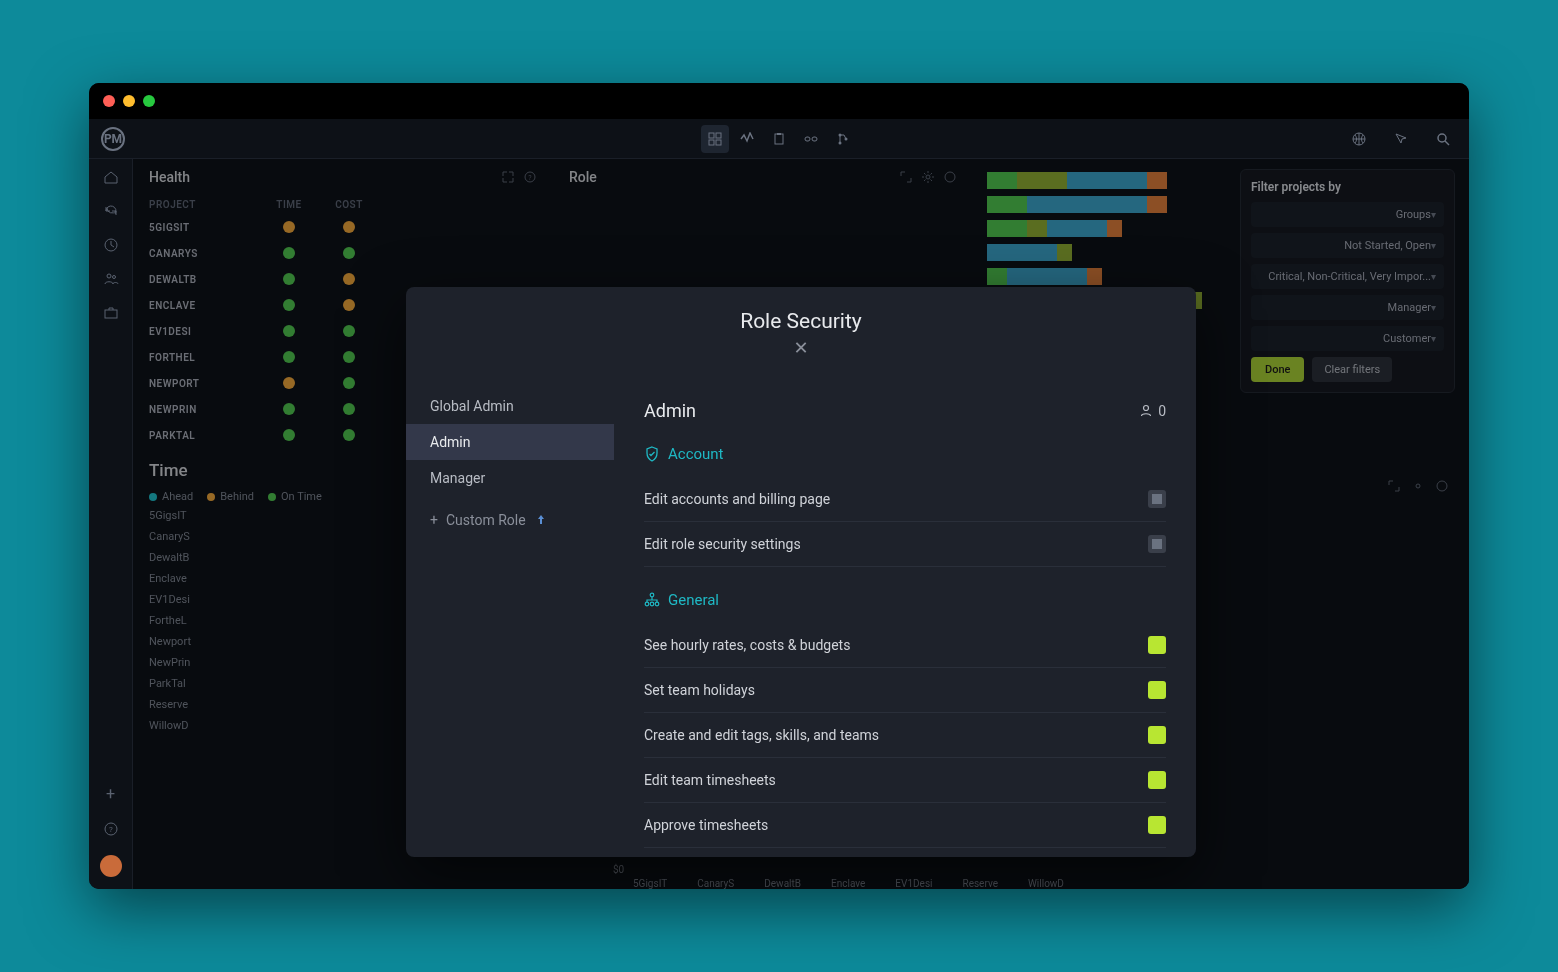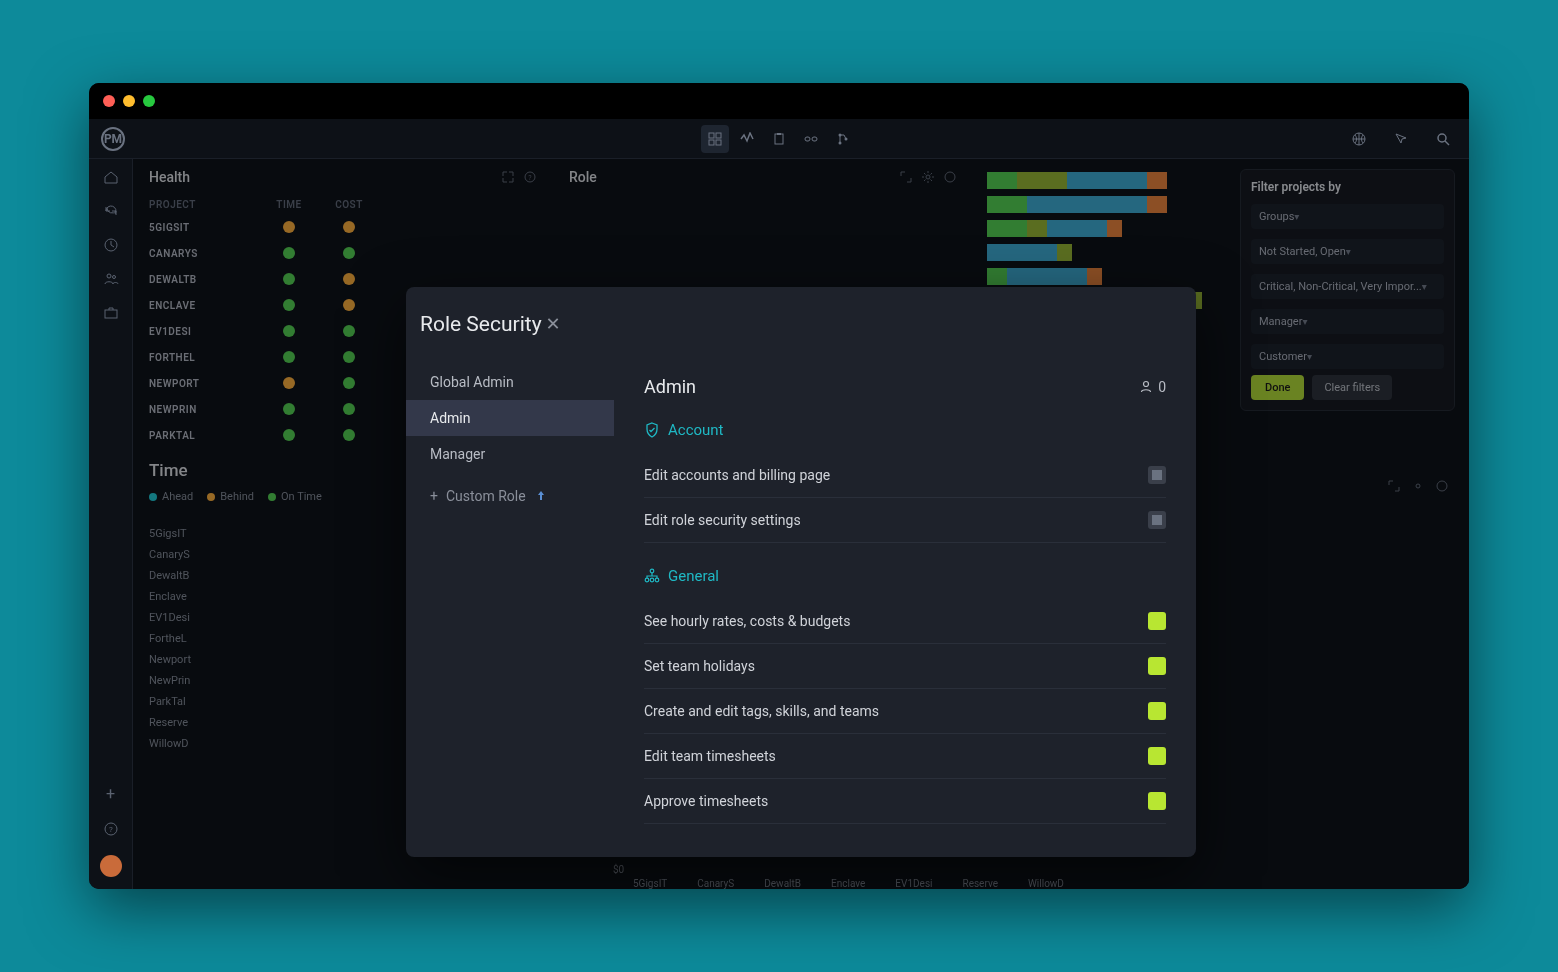--- a/index.html
+++ b/index.html
@@ -25,41 +25,41 @@
 .health-headers { display: flex; color: #5a6270; font-size: 10px; font-weight: 600; letter-spacing: 0.5px; padding: 4px 0; }
 .hh-project { flex: 0 0 110px; }
 .hh-col { flex: 0 0 60px; text-align: center; }
 .health-row { display: flex; align-items: center; height: 26px; }
 .hr-name { flex: 0 0 110px; color: #a3a8b3; font-size: 10px; font-weight: 600; letter-spacing: 0.5px; }
 .hr-dot { flex: 0 0 60px; display: flex; justify-content: center; }
 .dot { width: 12px; height: 12px; border-radius: 50%; }
 .green { background: #4ec04e; } .orange { background: #e8a23a; }
 .time-section { padding: 12px 16px; }
 .time-title { color: #c9ccd1; font-size: 17px; font-weight: 500; margin-bottom: 10px; }
-.legend { display: flex; gap: 14px; margin-bottom: 24px; }
+.legend { display: flex; gap: 14px; margin-bottom: 6px; }
 .legend-item { display: flex; align-items: center; gap: 5px; color: #7a818d; font-size: 11px; }
 .ldot { width: 8px; height: 8px; border-radius: 50%; }
 .time-rows { display: flex; flex-direction: column; gap: 8px; }
 .time-row { display: flex; align-items: center; }
 .tr-label { color: #7a818d; font-size: 11px; width: 80px; }
 .pct-labels { position: absolute; left: 280px; bottom: 40px; color: #7a818d; font-size: 10px; display: flex; flex-direction: column; gap: 10px; }
 .filter-panel { position: absolute; right: 14px; top: 10px; width: 215px; background: #14181f; border: 1px solid #232832; border-radius: 6px; padding: 10px; z-index: 3; }
 .filter-title { color: #d0d3d9; font-size: 12px; font-weight: 600; margin-bottom: 8px; }
-.filter-select { background: #1a1f28; color: #9ea4b0; border: none; padding: 6px 8px; border-radius: 4px; font-size: 11px; margin-bottom: 6px; display: flex; justify-content: flex-start; align-items: center; cursor: pointer; margin-top: 10px; }
+.filter-select { background: #1a1f28; color: #9ea4b0; border: none; padding: 6px 8px; border-radius: 4px; font-size: 11px; margin-bottom: 6px; display: flex; justify-content: flex-end; align-items: center; cursor: pointer; }
 .chev { color: #6a7280; font-size: 10px; }
 .filter-btns { display: flex; gap: 8px; margin-top: 6px; }
 .btn-done { background: #a3c935; color: #1a1a1a; border: none; padding: 6px 14px; border-radius: 4px; font-size: 11px; font-weight: 500; cursor: pointer; }
 .btn-clear { background: #2a2f38; color: #b0b4bc; border: none; padding: 6px 12px; border-radius: 4px; font-size: 11px; cursor: pointer; }
 .progress-section { padding: 0 14px 14px; }
 .progress-bars { display: flex; flex-direction: column; gap: 7px; }
 .pbar { display: flex; height: 17px; width: 260px; }
 .pseg { height: 100%; }
 .modal-overlay { position: absolute; inset: 0; background: rgba(0,0,0,0.35); z-index: 5; display: flex; align-items: flex-start; justify-content: center; padding-top: 128px; }
 .modal { width: 790px; height: 570px; background: #1e222b; border-radius: 8px; display: flex; flex-direction: column; box-shadow: 0 20px 60px rgba(0,0,0,0.6); }
-.modal-head { display: flex; align-items: center; padding: 22px 14px 18px; }
+.modal-head { display: flex; justify-content: space-between; align-items: center; padding: 22px 44px 18px; flex-direction: column; }
 .modal-title { color: #e8eaed; font-size: 21px; font-weight: 400; }
 .close-x { color: #8a8f9a; cursor: pointer; font-size: 18px; padding: 4px; }
 .modal-body { display: flex; flex: 1; overflow: hidden; }
 .role-list { width: 208px; border-right: none; padding-top: 8px; }
 .role-item { padding: 10px 24px; color: #b8bcc4; font-size: 14px; cursor: pointer; }
 .role-item.active { background: #33384a; color: #e8eaed; border-radius: 0; }
 .custom-role { display: flex; align-items: center; gap: 8px; padding: 16px 24px; color: #8a8f9a; font-size: 14px; cursor: pointer; }
 .role-detail { flex: 1; padding: 20px 30px; overflow-y: auto; }
 .role-detail::-webkit-scrollbar { width: 6px; }
 .role-detail::-webkit-scrollbar-thumb { background: #3a3f4a; border-radius: 3px; }

